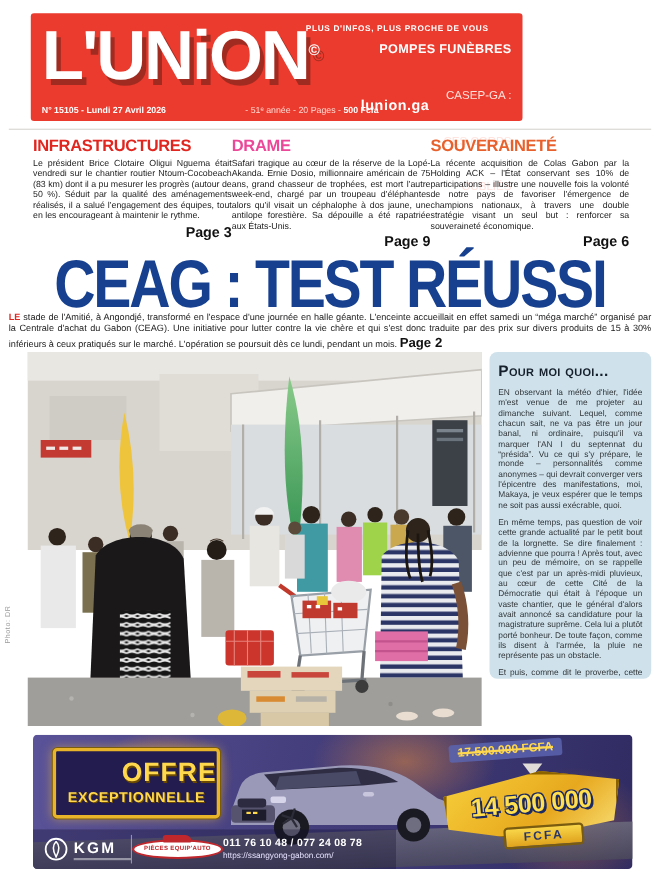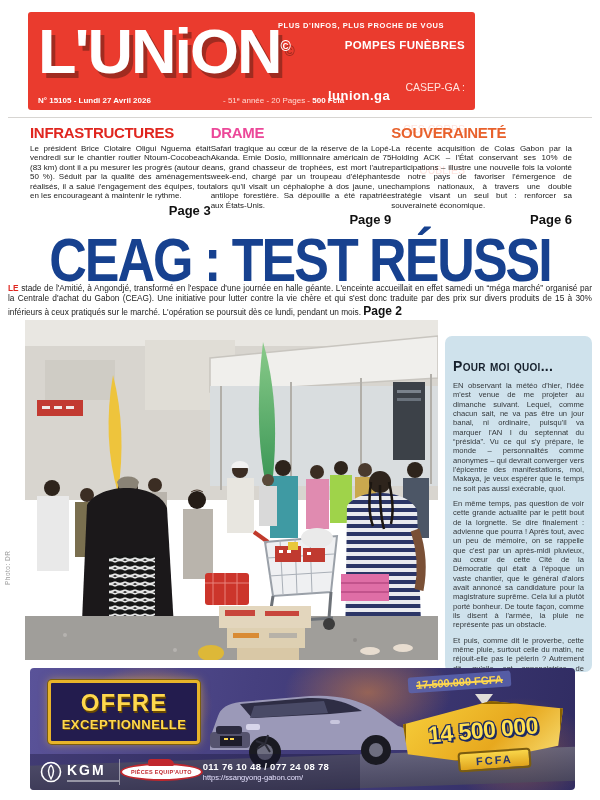--- a/index.html
+++ b/index.html
@@ -84,22 +84,22 @@
 
   
   .photo-wrap { position:absolute; left:25px; top:320px; width:413px; height:340px; }
   .photo-credit {
     position:absolute; left:4px; top:585px; color:#9a9a9a; font-size:6.5px;
     transform:rotate(-90deg); transform-origin:left top; letter-spacing:.5px;
   }
 
   
   .col-card {
-    position:absolute; left:445px; top:336px; width:147px; height:336px;
-    background:#cfe2ec; border-radius:7px; padding:22px 8px; overflow:hidden;
+    position:absolute; left:445px; top:320px; width:147px; height:297px;
+    background:#cfe2ec; border-radius:7px; padding:9px 8px; overflow:hidden;
   }
   .col-card h3 {
     font-variant:small-caps; font-size:14px; font-weight:900; color:#16202c;
     letter-spacing:.3px; margin-bottom:7px;
   }
   .col-card p {
     font-size:7.6px; line-height:1.23; text-align:justify; color:#33373a;
     margin-bottom:6px;
   }
 
@@ -120,20 +120,21 @@
   }
   .offer-box {
     position:absolute; left:18px; top:12px; width:152px; height:64px;
     background:#231c4e; border:3px solid #e8b42a; border-radius:4px;
     box-shadow:0 0 0 1px #7a5c10, 0 0 10px rgba(255,200,60,.5);
     text-align:center; padding-top:6px;
   }
   .offer-box .l1 {
     font-size:24px; font-weight:900; color:#ffd84d; letter-spacing:1px;
     text-shadow:1px 2px 0 #6b4a00;
+    text-align:right;
   }
   .offer-box .l2 {
     font-size:13px; font-weight:900; color:#ffd84d; letter-spacing:.5px;
     text-shadow:1px 1px 0 #6b4a00;
   }
   .old-price {
     position:absolute; left:378px; top:6px; transform:rotate(-4deg);
     background:rgba(90,100,175,.85); border-radius:3px; padding:2px 8px;
     font-size:11px; font-weight:900; color:#ffd84d;
     text-decoration:line-through; text-decoration-thickness:2px;

